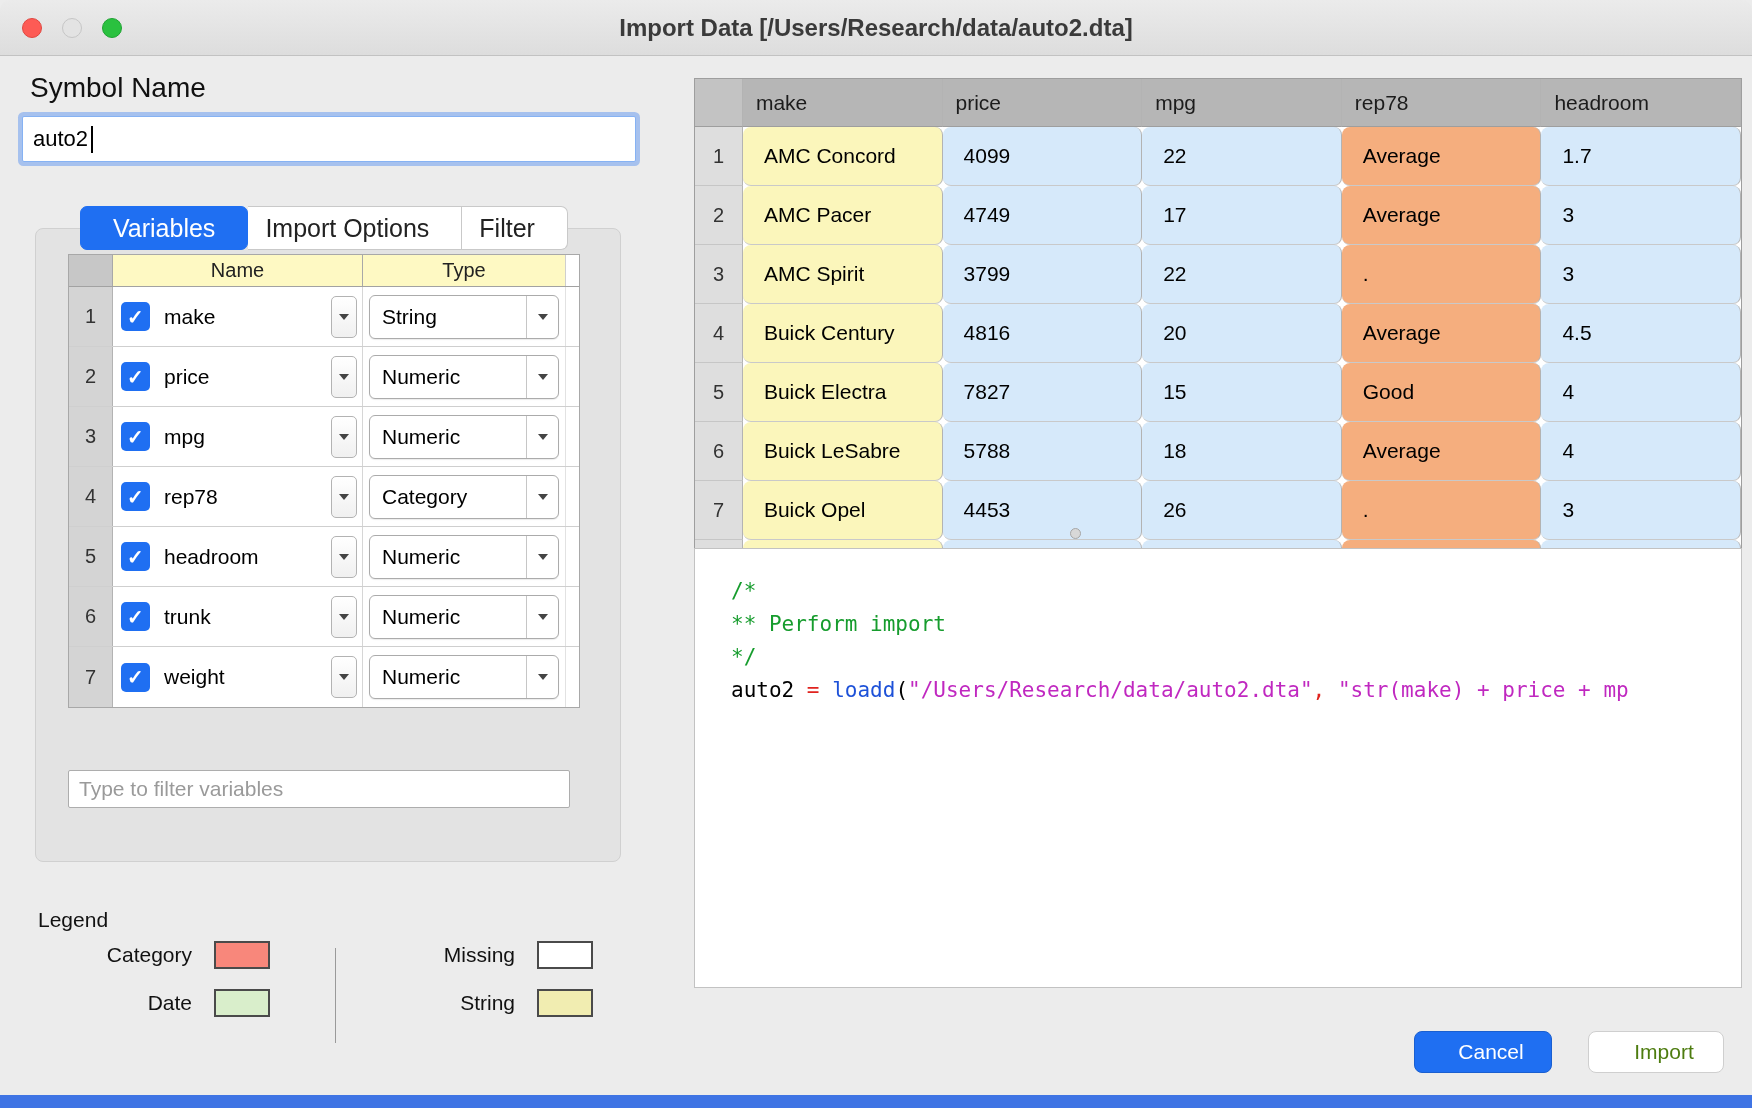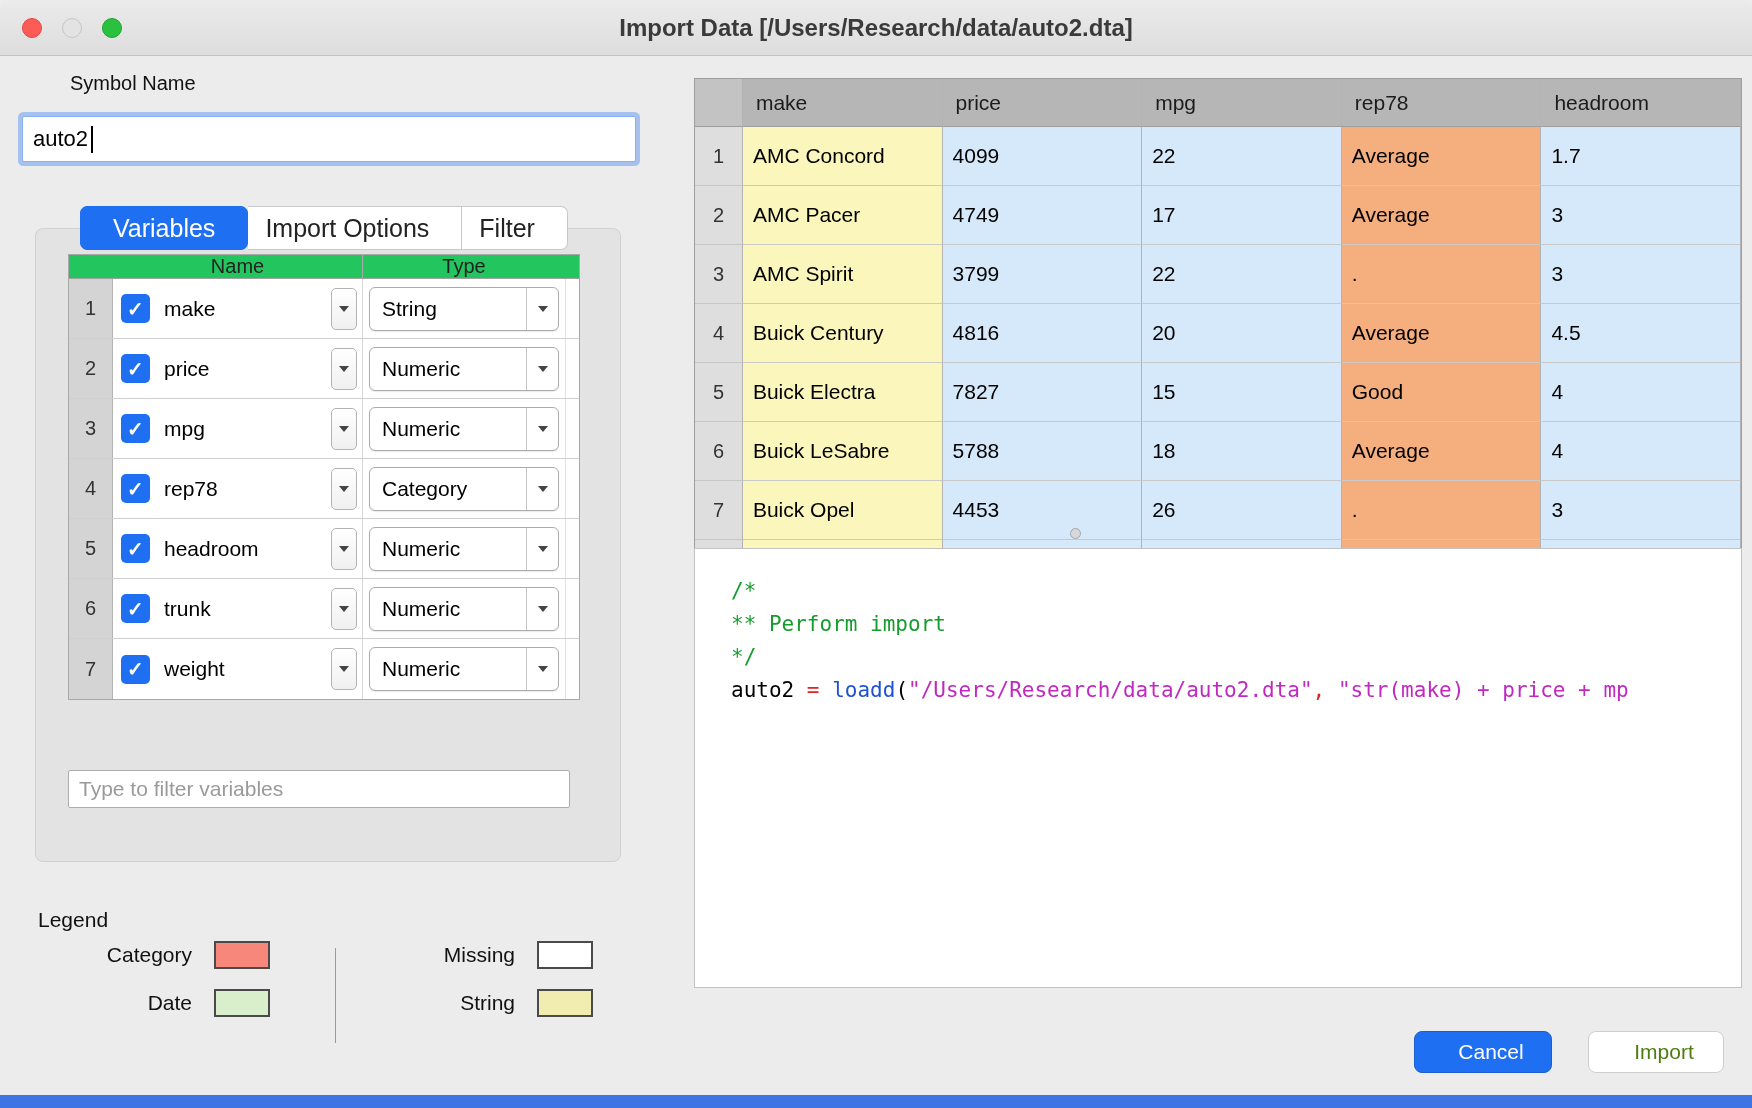--- a/index.html
+++ b/index.html
@@ -12,41 +12,41 @@
   .titlebar { position:absolute; top:0; left:0; width:100%; height:56px;
     background:linear-gradient(#ebebeb,#dddddd); border-bottom:1px solid #c2c2c2; border-radius:10px 10px 0 0; }
   .title { text-align:center; line-height:56px; font-size:24px; font-weight:600; color:#3a3a3a; }
   .lights { position:absolute; top:18px; left:22px; display:flex; gap:20px; }
   .light { width:20px; height:20px; border-radius:50%; display:inline-block; }
   .light.close { background:#fd5b55; border:1px solid #e04740; }
   .light.min { background:#e3e3e3; border:1px solid #c6c6c6; }
   .light.zoom { background:#2ac13f; border:1px solid #1fa332; }
 
   
-  .symbol-label { position:absolute; left:30px; top:72px; font-size:20px; color:#111;margin-left:40px; }
+  .symbol-label { position:absolute; left:30px; top:72px; font-size:28px; color:#111; }
   .symbol-input-wrap { position:absolute; left:22px; top:116px; width:614px; height:46px; }
   .symbol-input { width:100%; height:100%; border:1px solid #86b2f3; border-radius:2px;
     box-shadow:0 0 0 4px rgba(96,150,240,.5); font-size:22px; padding:0 10px;
     font-family:inherit; background:#fff; outline:none; color:#000; }
   .caret { position:absolute; left:69px; top:10px; width:2px; height:27px; background:#000; }
 
   
   .tab-bar { position:absolute; left:80px; top:206px; display:flex; height:44px; z-index:3; }
   .tab { font-size:25px; padding:0 32px; line-height:42px; background:#fff; border:1px solid #c9c9c9; color:#222; cursor:default; }
   .tab + .tab { border-left:none;padding-left:17px; }
   .tab:first-child { border-radius:7px 0 0 7px; }
   .tab:last-child { border-radius:0 7px 7px 0; }
   .tab.active { background:var(--accent-blue,#1f6ff2); border-color:var(--accent-blue,#1f6ff2); color:#fff; border-radius:7px; }
 
   .group-box { position:absolute; left:35px; top:228px; width:586px; height:634px;
     background:#e3e3e3; border:1px solid #d0d0d0; border-radius:8px; z-index:1; }
 
   
   .var-table { position:absolute; left:68px; top:254px; width:512px; background:#fff; border:1px solid #a8a8a8; z-index:2; }
-  .var-header { display:flex; height:24px; background:#22c55e; border-bottom:1px solid #a2a2a2;align-items:flex-end; }
+  .var-header { display:flex; height:32px; background:#fef9c3; border-bottom:1px solid #a2a2a2; }
   .vh { font-size:20px; color:#222; display:flex; align-items:center; justify-content:center; }
   .vh.corner { width:44px; background:#c7c7c7; border-right:1px solid #a8a8a8; }
   .vh.name { width:250px; border-right:1px solid #a8a8a8; }
   .vh.type { width:202px; }
   .vh.gutter { width:14px; background:#fff; border-left:1px solid #cfcfcf; }
   .var-row { display:flex; height:60px; border-bottom:1px solid #cfcfcf; }
   .var-row:last-child { border-bottom:none; }
   .cell.num { width:44px; background:#d4d4d4; border-right:1px solid #b3b3b3;
     display:flex; align-items:center; justify-content:center; font-size:20px; color:#333; }
   .cell.name-cell { width:250px; display:flex; align-items:center; background:#fff; border-right:1px solid #d6d6d6; }
@@ -80,21 +80,21 @@
   
   .preview-table { position:absolute; left:694px; top:78px; width:1048px; background:#fff; border:1px solid #9e9e9e; }
   .phead-row { display:flex; height:48px; background:#b6b6b6; }
   .pcell { border-right:1px solid #b3b3b3; }
   .pcorner { width:48px; background:#c3c3c3; border-bottom:1px solid #9e9e9e; }
   .phead { width:200px; font-size:21px; font-weight:500; color:#1c1c1c; display:flex; align-items:center; padding-left:13px; border-bottom:1px solid #9e9e9e; }
   .prow { display:flex; height:59px; }
   .prow:last-child .pcell { border-bottom:none; }
   .pnum { width:48px; background:#dedede; display:flex; align-items:center; justify-content:center;
     font-size:20px; color:#333; border-bottom:1px solid #c6c6c6; }
-  .prow .data { width:200px; font-size:21px; display:flex; align-items:center; padding-left:10px; border-bottom:1px solid #c9c9c9; color:#000; }
+  .prow .data { width:200px; font-size:21px; display:flex; align-items:center; padding-left:21px; border-bottom:1px solid #c9c9c9; color:#000;border-radius:8px; }
   .kind-string { background:var(--cell-string-bg,#fbf6bb); }
   .kind-numeric { background:var(--cell-numeric-bg,#d6e9fa); }
   .kind-category { background:var(--cell-category-bg,#f5ae7e); }
 
   
   .splitter-dot { position:absolute; width:11px; height:11px; border-radius:50%; background:#d8d8d8; border:1px solid #a6a6a6; }
   .splitter-v { left:580px; top:510px; }
   .splitter-h { left:1070px; top:528px; }
 
   

